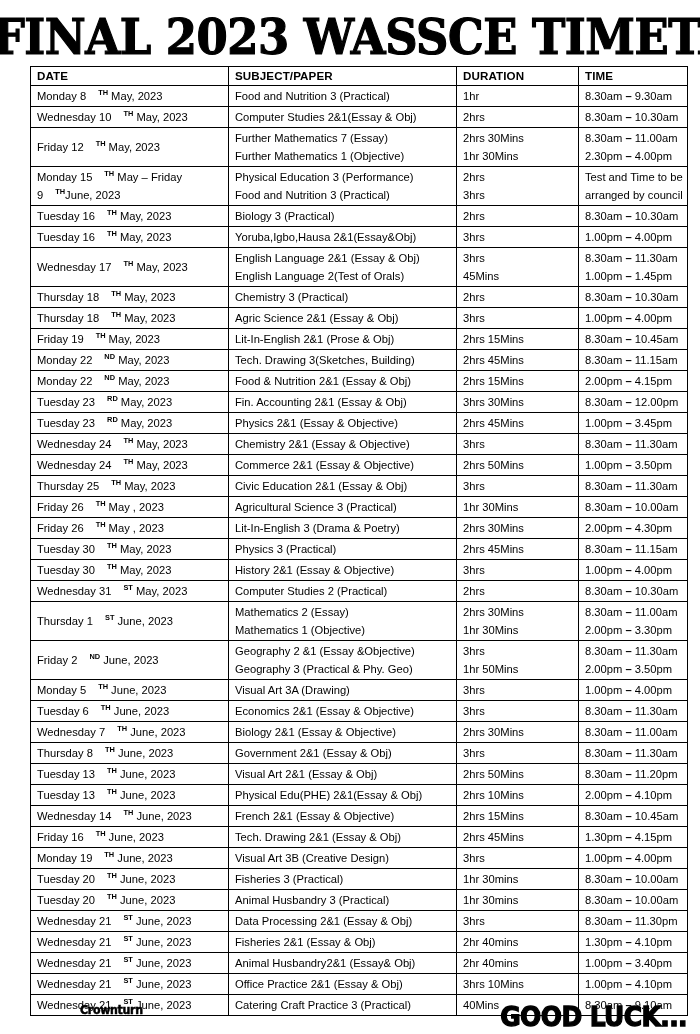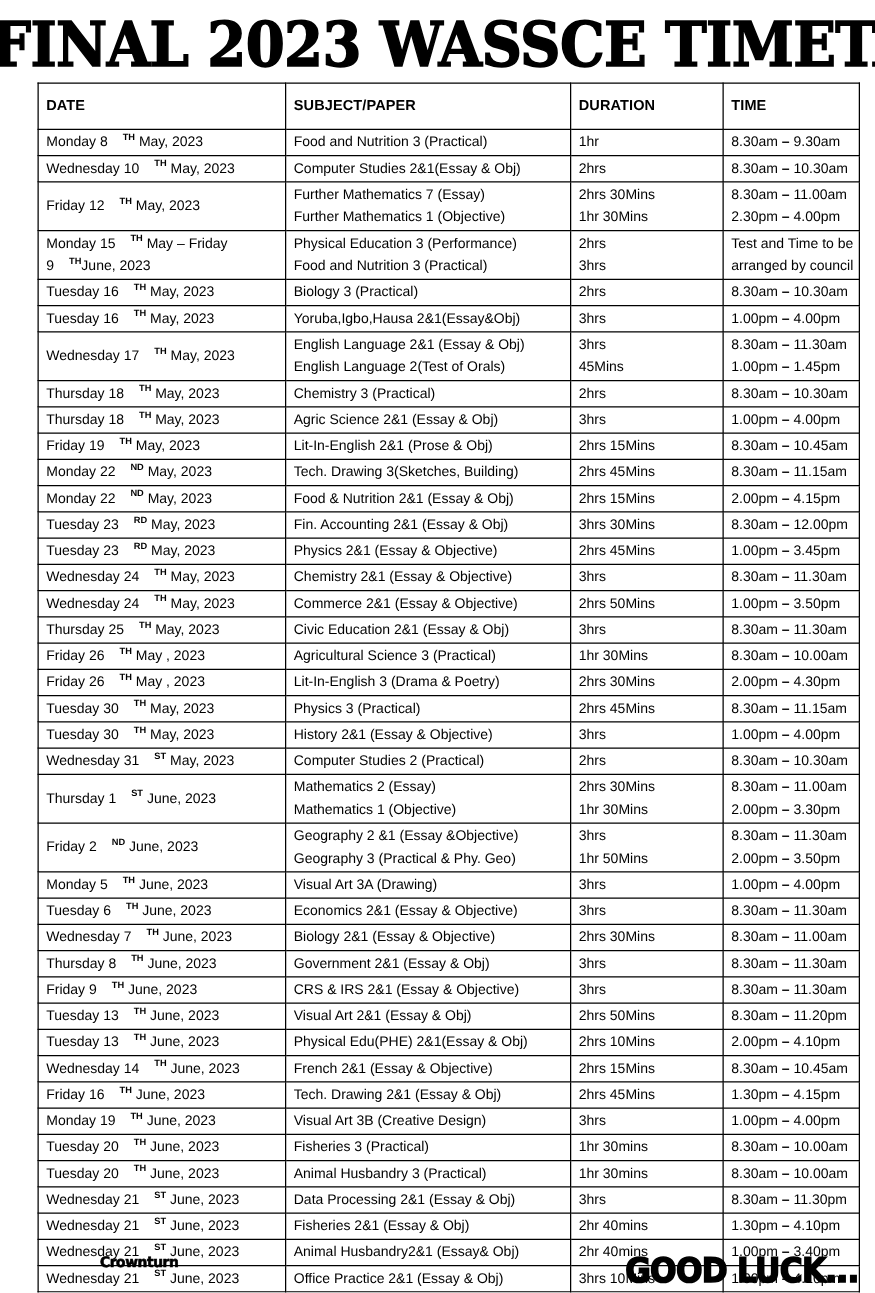--- a/index.html
+++ b/index.html
@@ -71,21 +71,21 @@
     line-height: 14.3px;
     text-align: left;
     height: 18px;
     box-sizing: border-box;
     overflow: hidden;
     white-space: nowrap;
   }
   table.tt thead th {
     font-weight: bold;
     font-size: 11.6px;
-    height: 37px;
+    height: 19px;
     letter-spacing: 0.1px;
   }
   table.tt td.dbl, table.tt td.dbl2 {
     white-space: normal;
   }
   .line {
     display: block;
     height: 18px;
     line-height: 18px;
     white-space: nowrap;
@@ -564,34 +564,20 @@
             </td>
             <td class="">
               <span class="line">3hrs</span>
             </td>
             <td class="">
               <span class="line">8.30am <span class="dash">–</span> 11.30am</span>
             </td>
           </tr>
           <tr>
             <td class="">
-              <span class="line">Friday 9<sup>TH</sup> June, 2023</span>
-            </td>
-            <td class="">
-              <span class="line">CRS &amp; IRS 2&amp;1 (Essay &amp; Objective)</span>
-            </td>
-            <td class="">
-              <span class="line">3hrs</span>
-            </td>
-            <td class="">
-              <span class="line">8.30am <span class="dash">–</span> 11.30am</span>
-            </td>
-          </tr>
-          <tr>
-            <td class="">
               <span class="line">Tuesday 13<sup>TH</sup> June, 2023</span>
             </td>
             <td class="">
               <span class="line">Visual Art 2&amp;1 (Essay &amp; Obj)</span>
             </td>
             <td class="">
               <span class="line">2hrs 50Mins</span>
             </td>
             <td class="">
               <span class="line">8.30am <span class="dash">–</span> 11.20pm</span>

